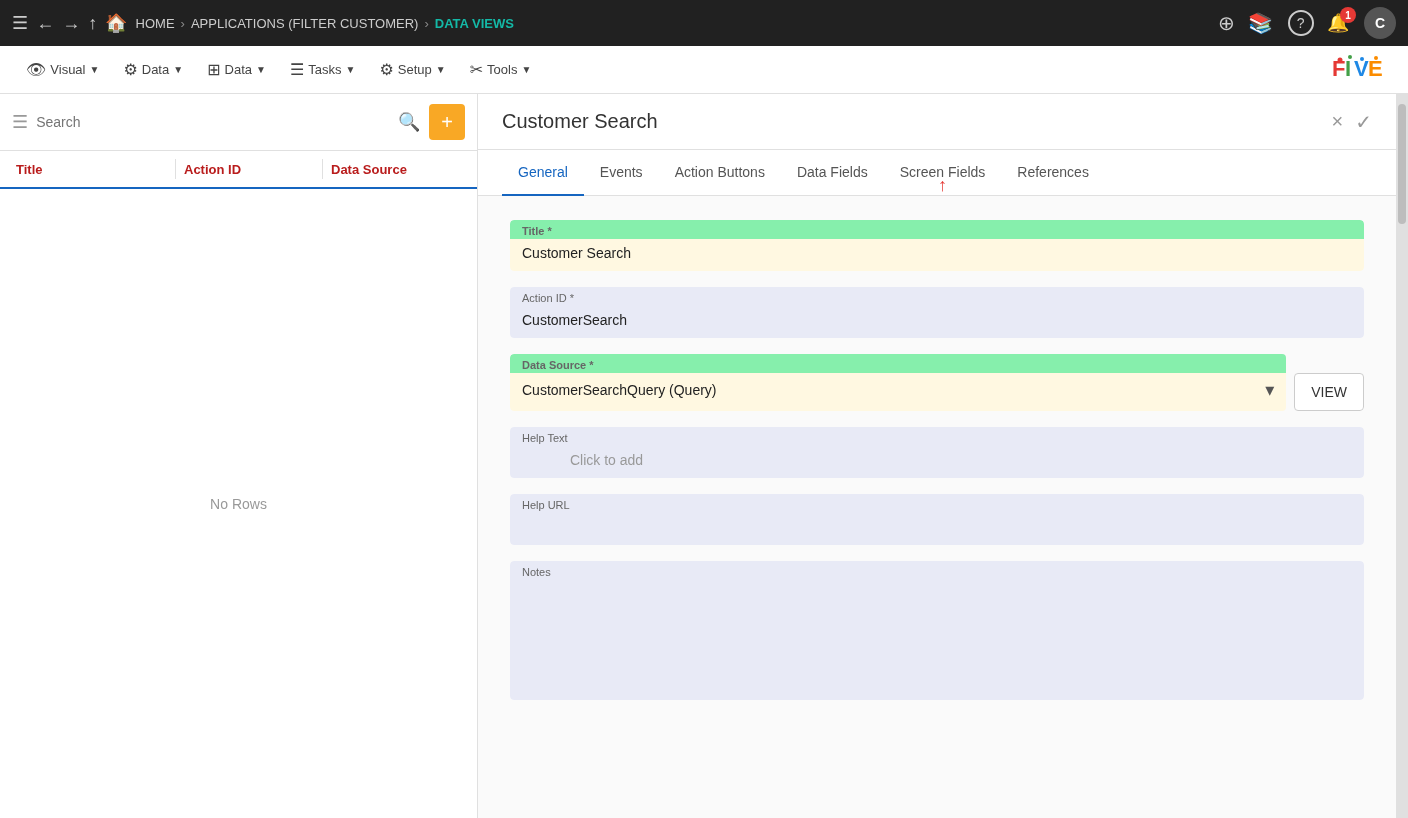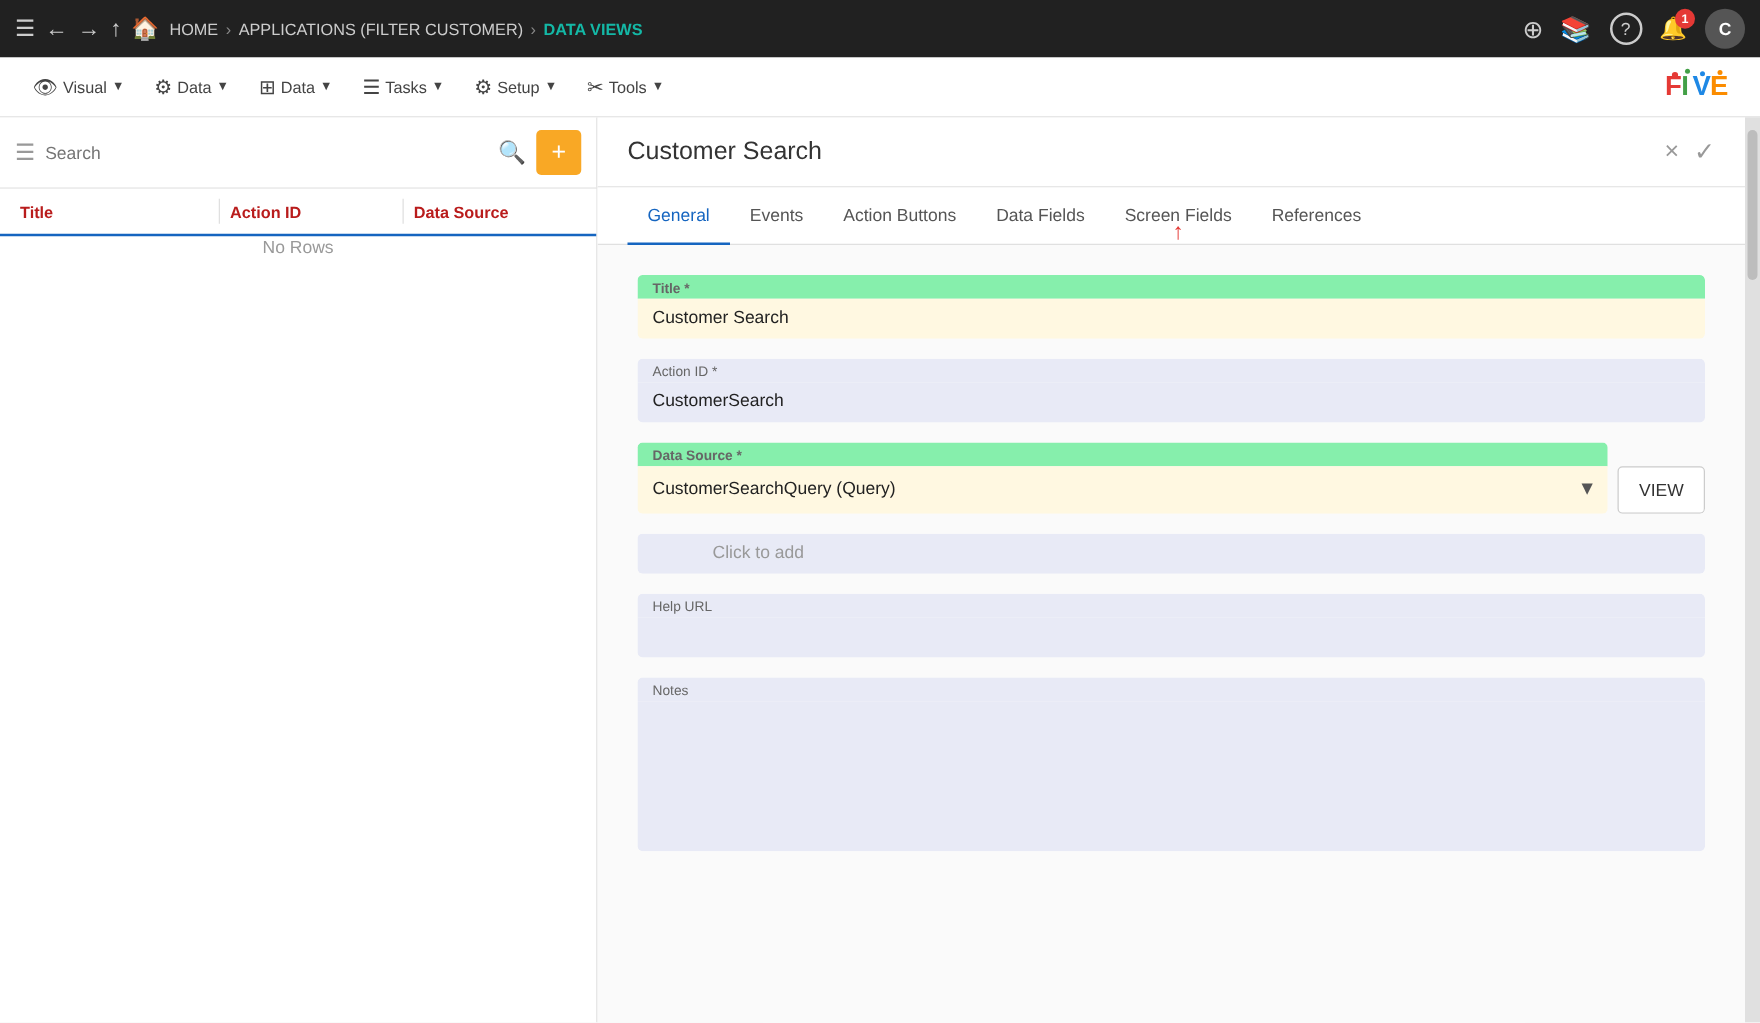--- a/index.html
+++ b/index.html
@@ -96,21 +96,21 @@
     .list-header-col {
       font-size: 13px; font-weight: 700; color: #b91c1c;
     }
     .col-title { flex: 1; }
     .col-divider { width: 1px; background: #e0e0e0; height: 20px; margin: 0 8px; }
     .col-action { width: 130px; }
     .col-source { width: 130px; }
 
     .list-body {
       flex: 1;
-      display: flex; justify-content: center;
+      display: flex; align-items: center; justify-content: center;
       color: #999; font-size: 14px;
     }
 
     
     .right-panel {
       flex: 1;
       background: #fafafa;
       display: flex;
       flex-direction: column;
       overflow: hidden;
@@ -352,20 +352,21 @@
           <div class="datasource-select-wrap">
             <span class="datasource-value">CustomerSearchQuery (Query)</span>
             <span class="dropdown-icon">▾</span>
           </div>
         </div>
         <button class="view-btn">VIEW</button>
       </div>
 
 
       <div class="form-field">
+        <div class="field-label-top">Help Text</div>
         <div class="field-input-wrap">
           <div class="field-value" style="color:#999;margin-left:48px;">Click to add</div>
         </div>
       </div>
 
       <div class="form-field">
         <div class="field-label-top">Help URL</div>
         <div class="field-input-wrap">
           <div class="field-empty">&nbsp;</div>
         </div>

